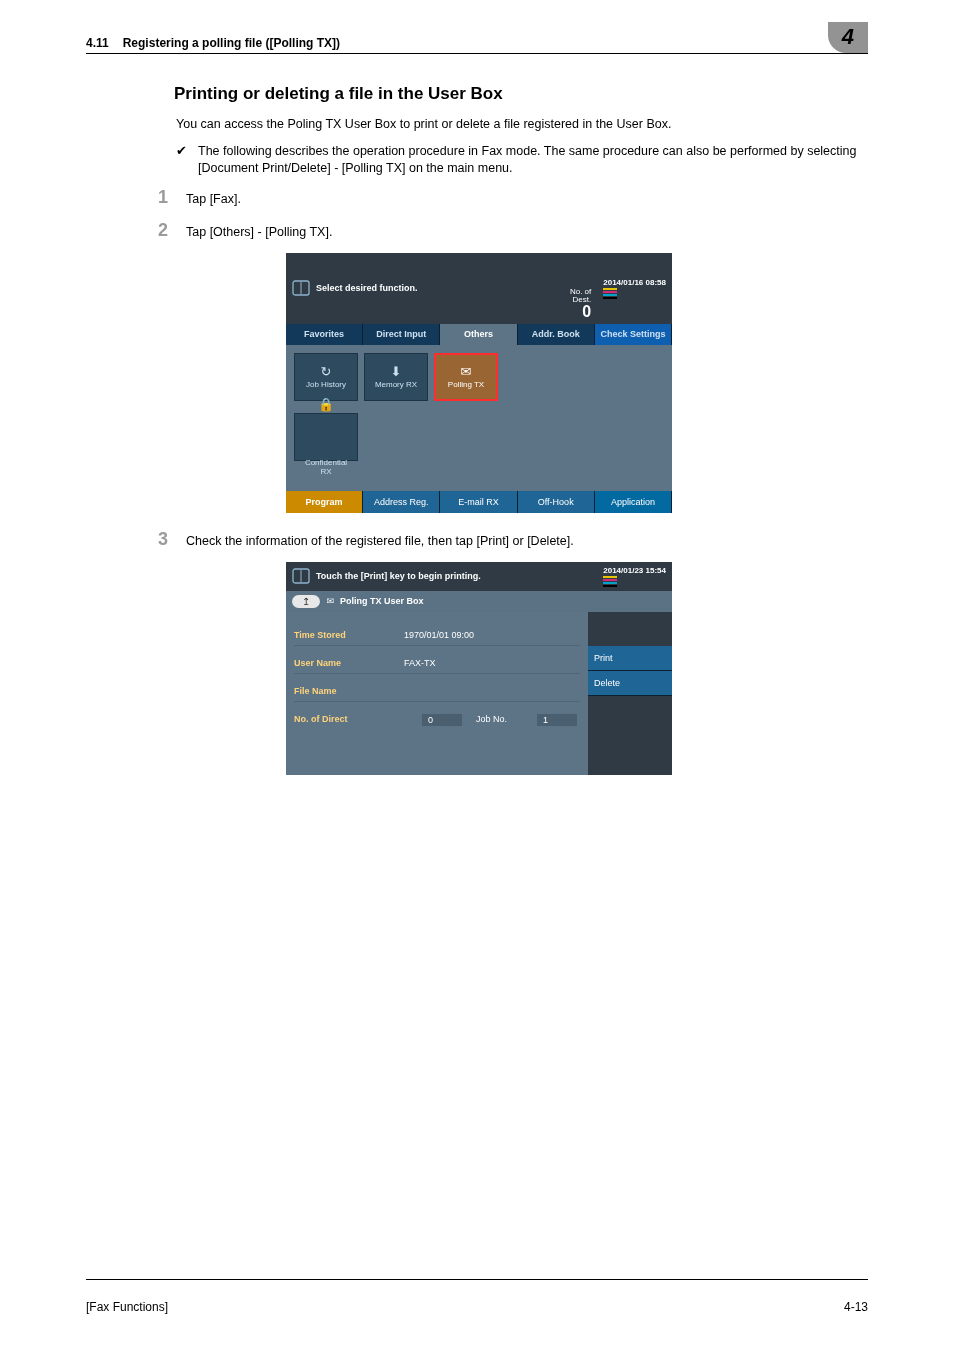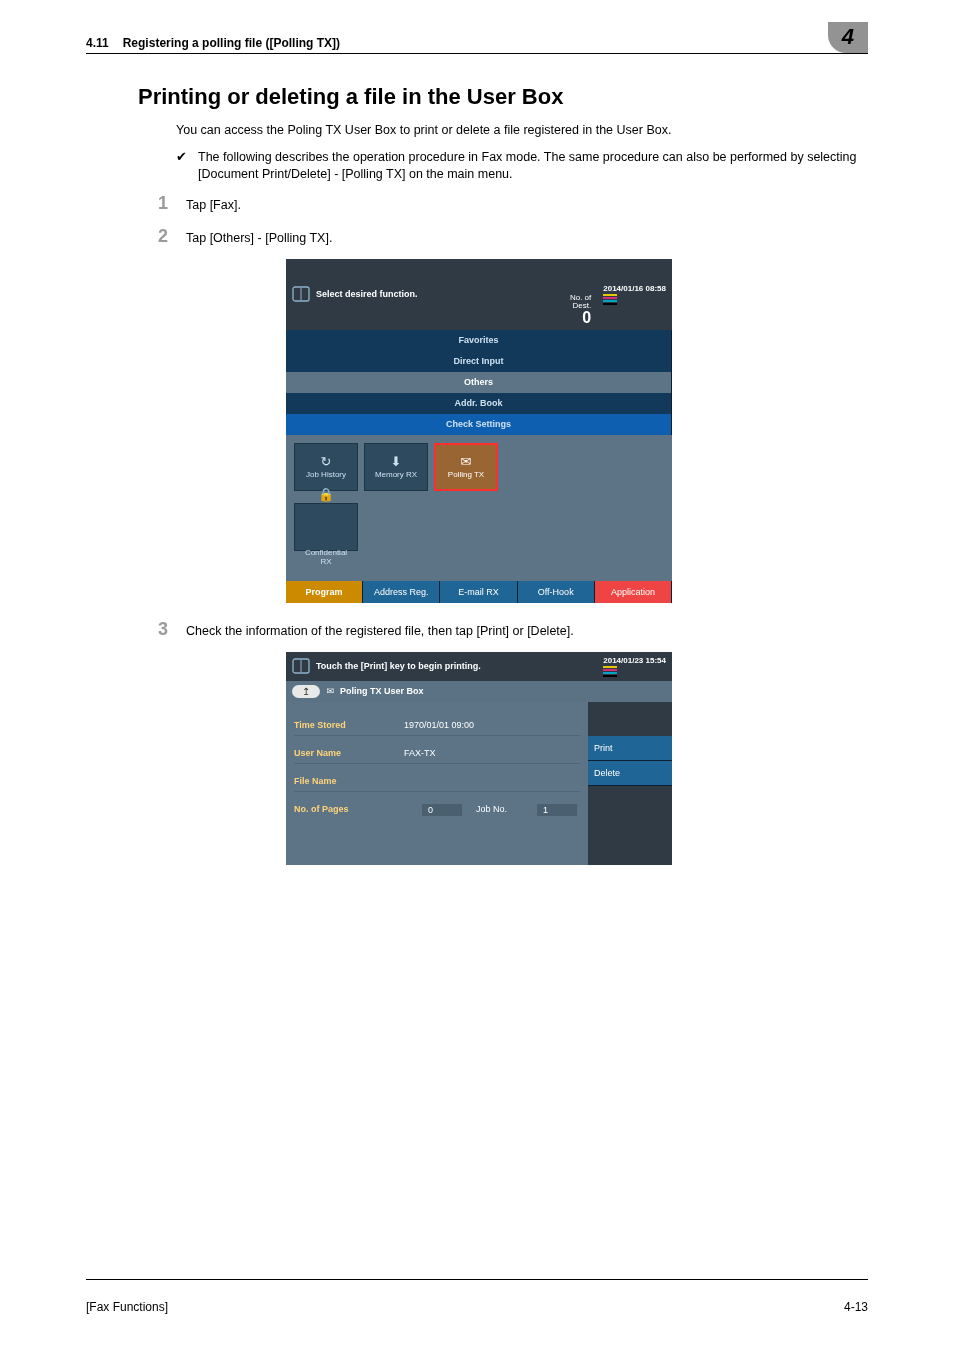--- a/index.html
+++ b/index.html
@@ -17,21 +17,21 @@
   .hdr-row { display: flex; align-items: baseline; border-bottom: 1px solid #000; padding-bottom: 3px; }
   .hdr-row .sec-num { font-size: 12px; font-weight: bold; margin-right: 14px; }
   .hdr-row .sec-title { font-size: 12px; font-weight: bold; flex: 1; }
   .chapter-tab {
     position: absolute; right: 86px; top: 22px; background: #939393; color: #000;
     font-weight: bold; font-style: italic; font-size: 22px; padding: 2px 14px 3px 14px;
     border-bottom-left-radius: 18px;
   }
 
   
-  .h2 { font-size: 22px; font-weight: bold; margin: 30px 0 12px 52px; }
+  .h2 { font-size: 17px; font-weight: bold; margin: 30px 0 12px 88px; }
   .p  { font-size: 12.5px; margin: 0 0 10px 90px; line-height: 1.35; }
   .bullet-row { display: flex; margin: 0 0 10px 90px; }
   .bullet-row .mark { width: 22px; flex: none; font-size: 13px; }
   .bullet-row .txt  { font-size: 12.5px; line-height: 1.35; }
   .step-row { display: flex; margin: 4px 0 12px 72px; align-items: flex-start; }
   .step-row .num { width: 28px; flex: none; font-size: 18px; font-weight: bold; color: #9b9b9b; font-family: Arial; text-align: left; }
   .step-row .txt { font-size: 12.5px; line-height: 1.35; padding-top: 4px; }
 
   
   .panel { width: 386px; background: #2f3a44; color: #fff; margin: 4px 0 16px 200px; font-size: 9px; }
@@ -41,40 +41,40 @@
   .panel .tbar .dest { font-size: 8px; line-height:1; text-align:right; margin-right: 4px; margin-top: 32px; }
   .panel .tbar .dest .count { font-size: 16px; font-weight: bold; color:#fff; display:block; }
   .panel .tbar .ts { font-size: 8px; font-weight: bold; text-align:center; }
   .toner { display:flex; flex-direction:column; gap:1px; margin-top:1px; }
   .toner span { width:14px; height:2px; }
   .toner .y{background:#e7c500;}
   .toner .m{background:#d22c7a;}
   .toner .c{background:#00a3c8;}
   .toner .k{background:#000;}
 
-  .tabrow { display:flex;flex-direction:column; }
+  .tabrow { display:flex; }
   .tabrow .tab {
     flex:1; text-align:center; padding:5px 0 6px 0; background:#12385a; color:#cde0f0;
     border-right:1px solid #0a1f30; font-size:9px; font-weight:bold;
   }
   .tabrow .tab.active { background:#5c7486; color:#fff; }
   .tabrow .chk { background:#0f5fb0; }
 
   .grid-area { background:#5c7486; padding:8px 8px 30px 8px; min-height:128px; }
   .grid-area .grid { display:flex; flex-wrap:wrap; gap:6px; }
   .cell {
     width:64px; height:48px; background:#2d4a5f; color:#cde0f0; border:1px solid #1d3444;
     display:flex; flex-direction:column; align-items:center; justify-content:center; font-size:8px; text-align:center;
   }
   .cell.hi { background:#996633; color:#fff; border:2px solid #ff2d2d; }
   .cell .ic { font-size:13px; line-height:1; margin-bottom:2px; }
   .botrow { display:flex; }
   .botrow .b { flex:1; text-align:center; padding:6px 0; background:#1f6595; color:#fff; border-right:1px solid #0a1f30; font-size:9px; }
   .botrow .b.orange { background:#cc8a00; font-weight:bold; }
-  .botrow .b.app { background:#ef4444; }
+  .botrow .b.app { background:#0369a1; }
 
   
   .pathrow { display:flex; align-items:center; background:#5a7284; padding:4px 6px; gap:6px; }
   .pathrow .up { background:#e8e8e8; color:#333; border-radius:10px; padding:1px 10px; font-size:10px; }
   .infotable { background:#5c7486; padding:6px 8px 44px 8px; }
   .infotable .row { display:flex; padding:4px 0 5px 0; border-bottom:1px solid rgba(0,0,0,0.12);margin-top:8px; }
   .infotable .row .k { width:110px; color:#ffd37a; font-size:9px; font-weight:bold; }
   .infotable .row .v { color:#fff; font-size:9px; }
   .infotable .row .v.box { background:#4a6070; padding:1px 6px; min-width:40px; display:inline-block; margin-left:18px; }
   .panel2-wrap { position:relative; }
@@ -221,21 +221,21 @@
         </div>
         <div class="row">
           <span class="k">User Name</span>
           <span class="v">FAX-TX</span>
         </div>
         <div class="row">
           <span class="k">File Name</span>
           <span class="v"></span>
         </div>
         <div class="row" style="border-bottom:none;">
-          <span class="k">No. of Pages</span>
+          <span class="k">No. of Direct</span>
           <span class="v box">0</span>
           <span class="v" style="margin-left:14px;">Job No.</span>
           <span class="v box" style="margin-left:30px;">1</span>
         </div>
       </div>
       <div style="width:84px; background:#2f3a44;">
         <div style="height:34px;"></div>
         <div class="sbtn">Print</div>
         <div class="sbtn">Delete</div>
       </div>

